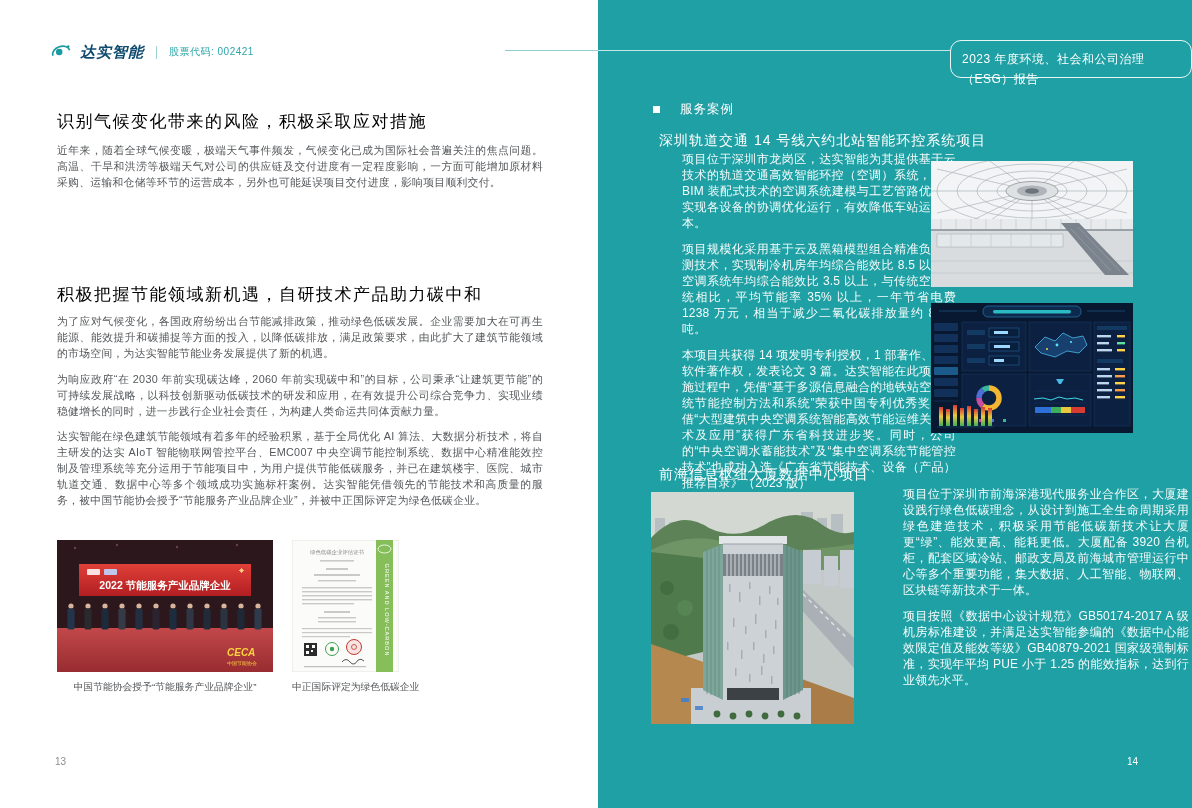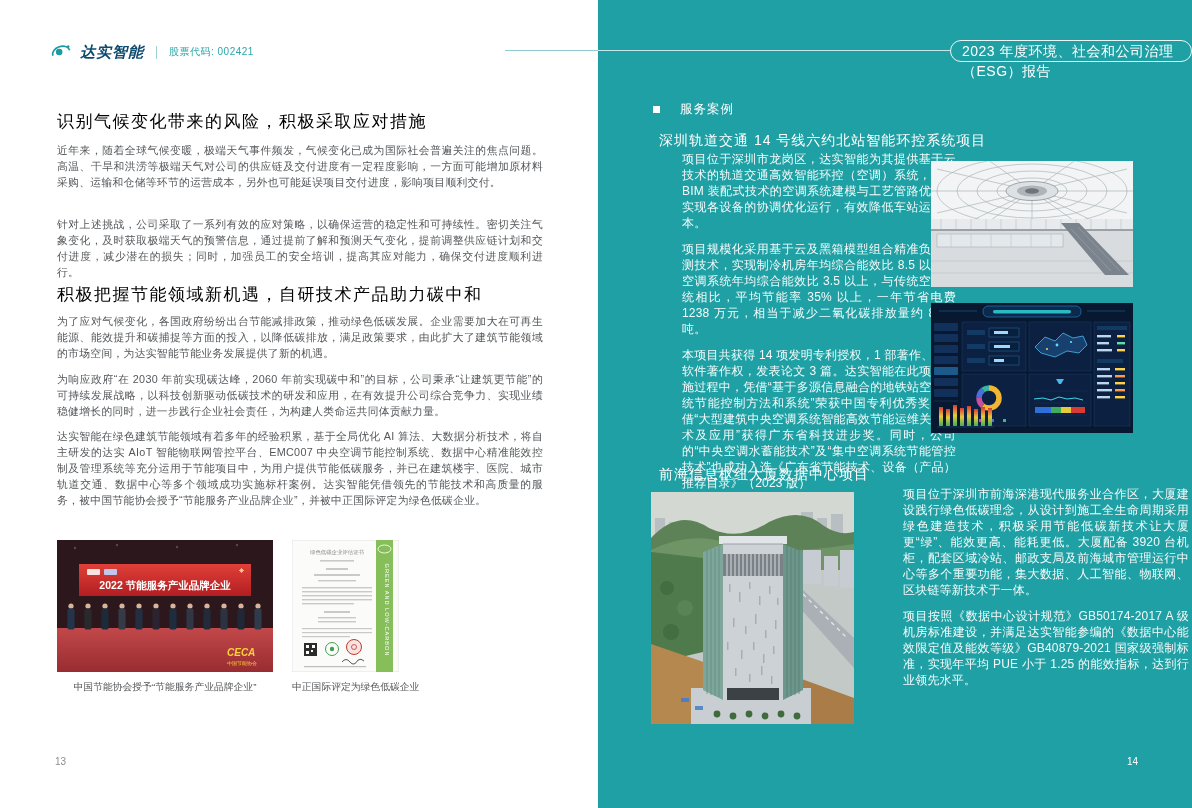--- a/index.html
+++ b/index.html
@@ -26,22 +26,22 @@
   .photo-row figure{margin:0;text-align:center;}
   .ph-img{display:block;background:#eee;}
   figcaption{margin-top:9px;font-size:9.8px;color:#54575a;white-space:nowrap;position:relative;left:50%;transform:translateX(-50%);width:max-content;}
 
   .pageno{position:absolute;font-size:10px;}
   .pn-l{left:55px;top:756px;color:#8a8d8f;}
   .pn-r{left:529px;top:756px;color:#ffffff;}
 
   
   .hline-right{position:absolute;left:0;top:50px;width:352px;height:1px;background:rgba(255,255,255,.75);}
-  .badge{position:absolute;left:352px;top:40px;height:20px;line-height:20px;padding:0 11px;
-         border:1px solid rgba(255,255,255,.9);border-radius:11px;color:#fff;font-size:14px;letter-spacing:.5px;}
+  .badge{position:absolute;left:352px;top:40px;height:20px;line-height:20px;padding:8px 11px;
+         border:1px solid rgba(255,255,255,.9);border-radius:11px;color:#fff;font-size:12px;letter-spacing:.5px;}
   .svc{position:absolute;left:55px;top:101px;display:flex;align-items:center;gap:20px;color:#fff;font-size:12.5px;letter-spacing:1px;}
   .svc .sq{width:7px;height:7px;background:#fff;flex:0 0 auto;}
   .proj-title{position:absolute;margin:8px;color:#fff;font-size:14px;font-weight:400;letter-spacing:1px;}
   .pt1{left:53px;top:124px;}
   .pt2{left:53px;top:458px;}
   .col{position:absolute;color:#f4fbfb;font-size:12px;line-height:16px;text-align:justify;letter-spacing:.2px;margin-left:31px;}
   .col p{margin:0 0 10px;}
   .col1{left:53px;top:151px;width:274px;}
   .col2{left:274px;top:486px;width:286px;}
   .fig{position:absolute;margin:0;}
@@ -63,21 +63,20 @@
         <circle cx="20" cy="5" r="1.3" fill="#1b9aa0"></circle>
       </svg>
       <span class="logo-tx">达实智能</span>
       <span class="hdr-div"></span>
       <span class="stock">股票代码: 002421</span>
     </div>
     <span class="hline-left"></span>
 
     <h2 class="lt sec-title" style="top:110px">识别气候变化带来的风险，积极采取应对措施</h2>
     <p class="lt para" style="top:142px">近年来，随着全球气候变暖，极端天气事件频发，气候变化已成为国际社会普遍关注的焦点问题。高温、干旱和洪涝等极端天气对公司的供应链及交付进度有一定程度影响，一方面可能增加原材料采购、运输和仓储等环节的运营成本，另外也可能延误项目交付进度，影响项目顺利交付。</p>
-    <p class="lt para" style="top:216px">针对上述挑战，公司采取了一系列有效的应对策略，以确保运营的稳定性和可持续性。密切关注气象变化，及时获取极端天气的预警信息，通过提前了解和预测天气变化，提前调整供应链计划和交付进度，减少潜在的损失；同时，加强员工的安全培训，提高其应对能力，确保交付进度顺利进行。</p>
 
     <h2 class="lt sec-title" style="top:283px">积极把握节能领域新机遇，自研技术产品助力碳中和</h2>
     <p class="lt para" style="top:313px">为了应对气候变化，各国政府纷纷出台节能减排政策，推动绿色低碳发展。企业需要加大在可再生能源、能效提升和碳捕捉等方面的投入，以降低碳排放，满足政策要求，由此扩大了建筑节能领域的市场空间，为达实智能节能业务发展提供了新的机遇。</p>
     <p class="lt para" style="top:371px">为响应政府“在 2030 年前实现碳达峰，2060 年前实现碳中和”的目标，公司秉承“让建筑更节能”的可持续发展战略，以科技创新驱动低碳技术的研发和应用，在有效提升公司综合竞争力、实现业绩稳健增长的同时，进一步践行企业社会责任，为构建人类命运共同体贡献力量。</p>
     <p class="lt para" style="top:428px">达实智能在绿色建筑节能领域有着多年的经验积累，基于全局优化 AI 算法、大数据分析技术，将自主研发的达实 AIoT 智能物联网管控平台、EMC007 中央空调节能控制系统、数据中心精准能效控制及管理系统等充分运用于节能项目中，为用户提供节能低碳服务，并已在建筑楼宇、医院、城市轨道交通、数据中心等多个领域成功实施标杆案例。达实智能凭借领先的节能技术和高质量的服务，被中国节能协会授予“节能服务产业品牌企业”，并被中正国际评定为绿色低碳企业。</p>
 
     <div class="photo-row">
       <figure>
         <svg class="ph-img" width="216" height="132" viewBox="0 0 216 132">
           <defs>

